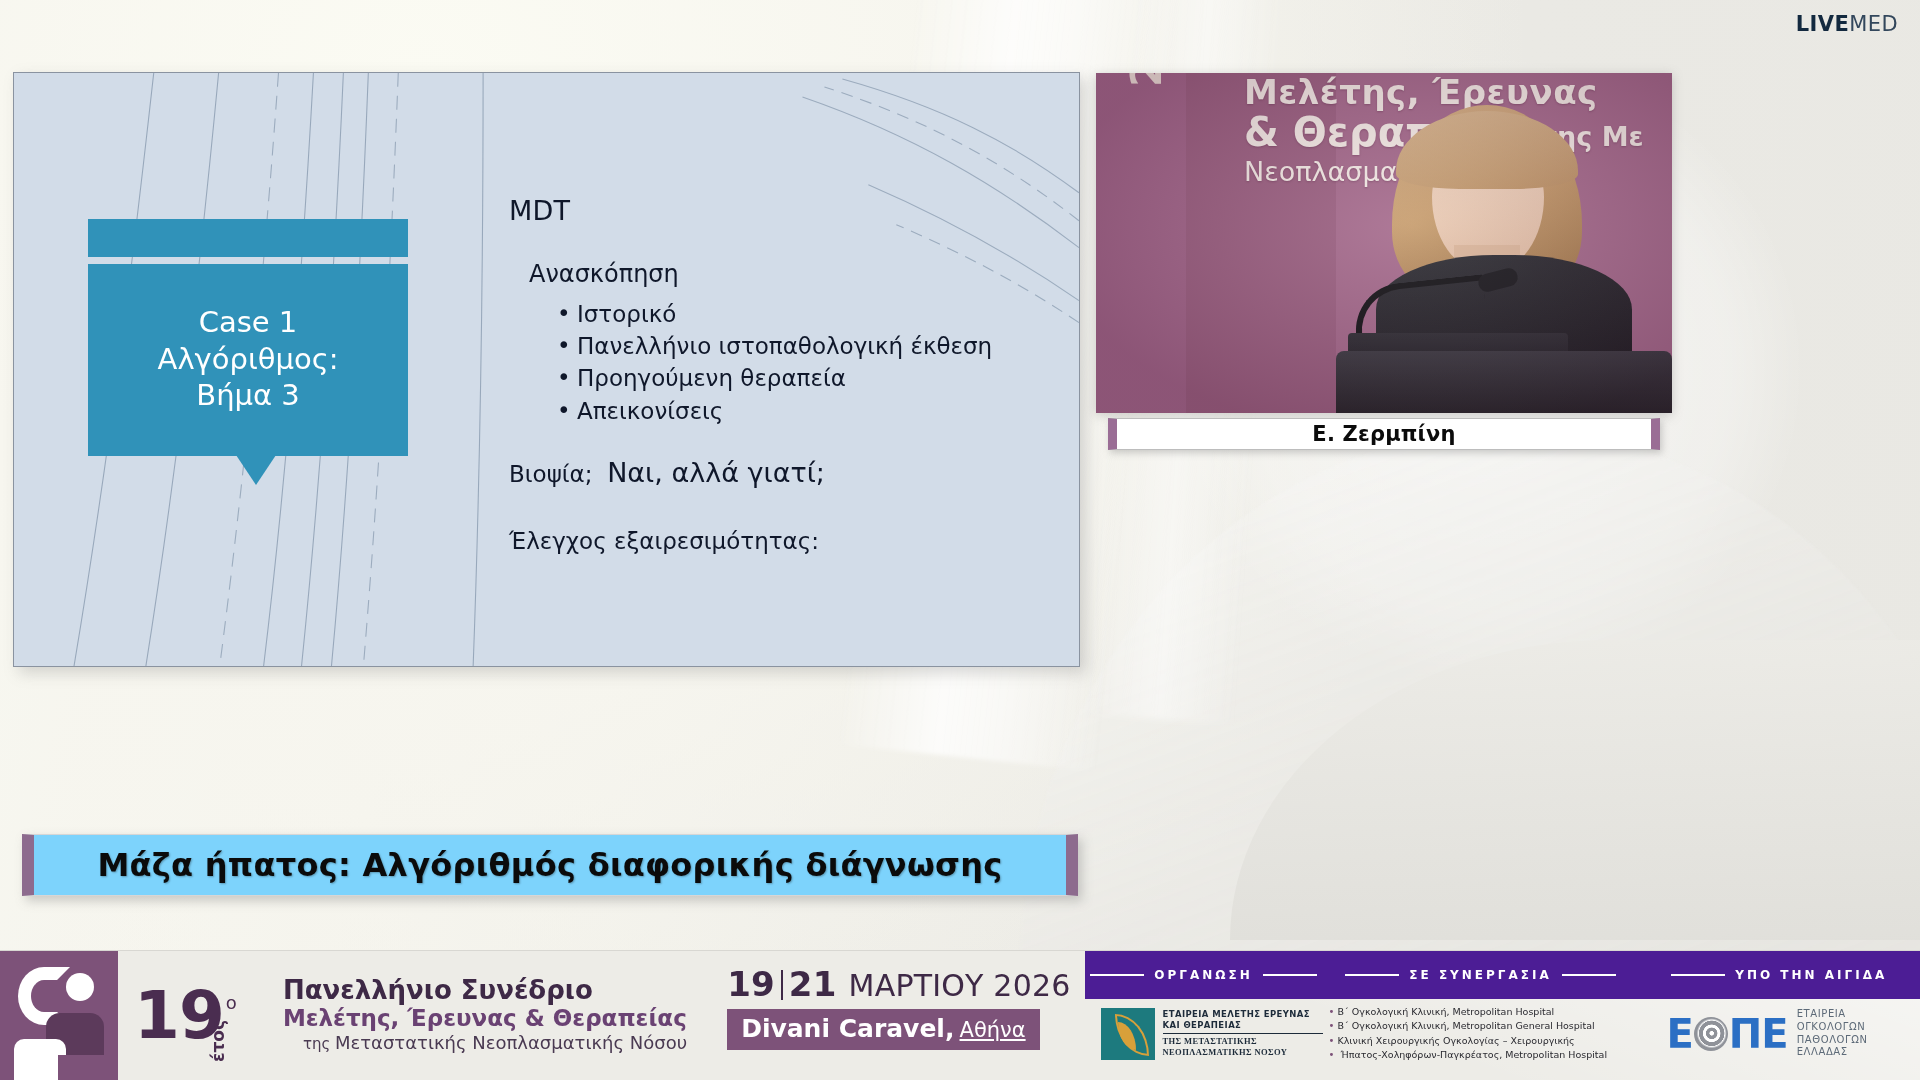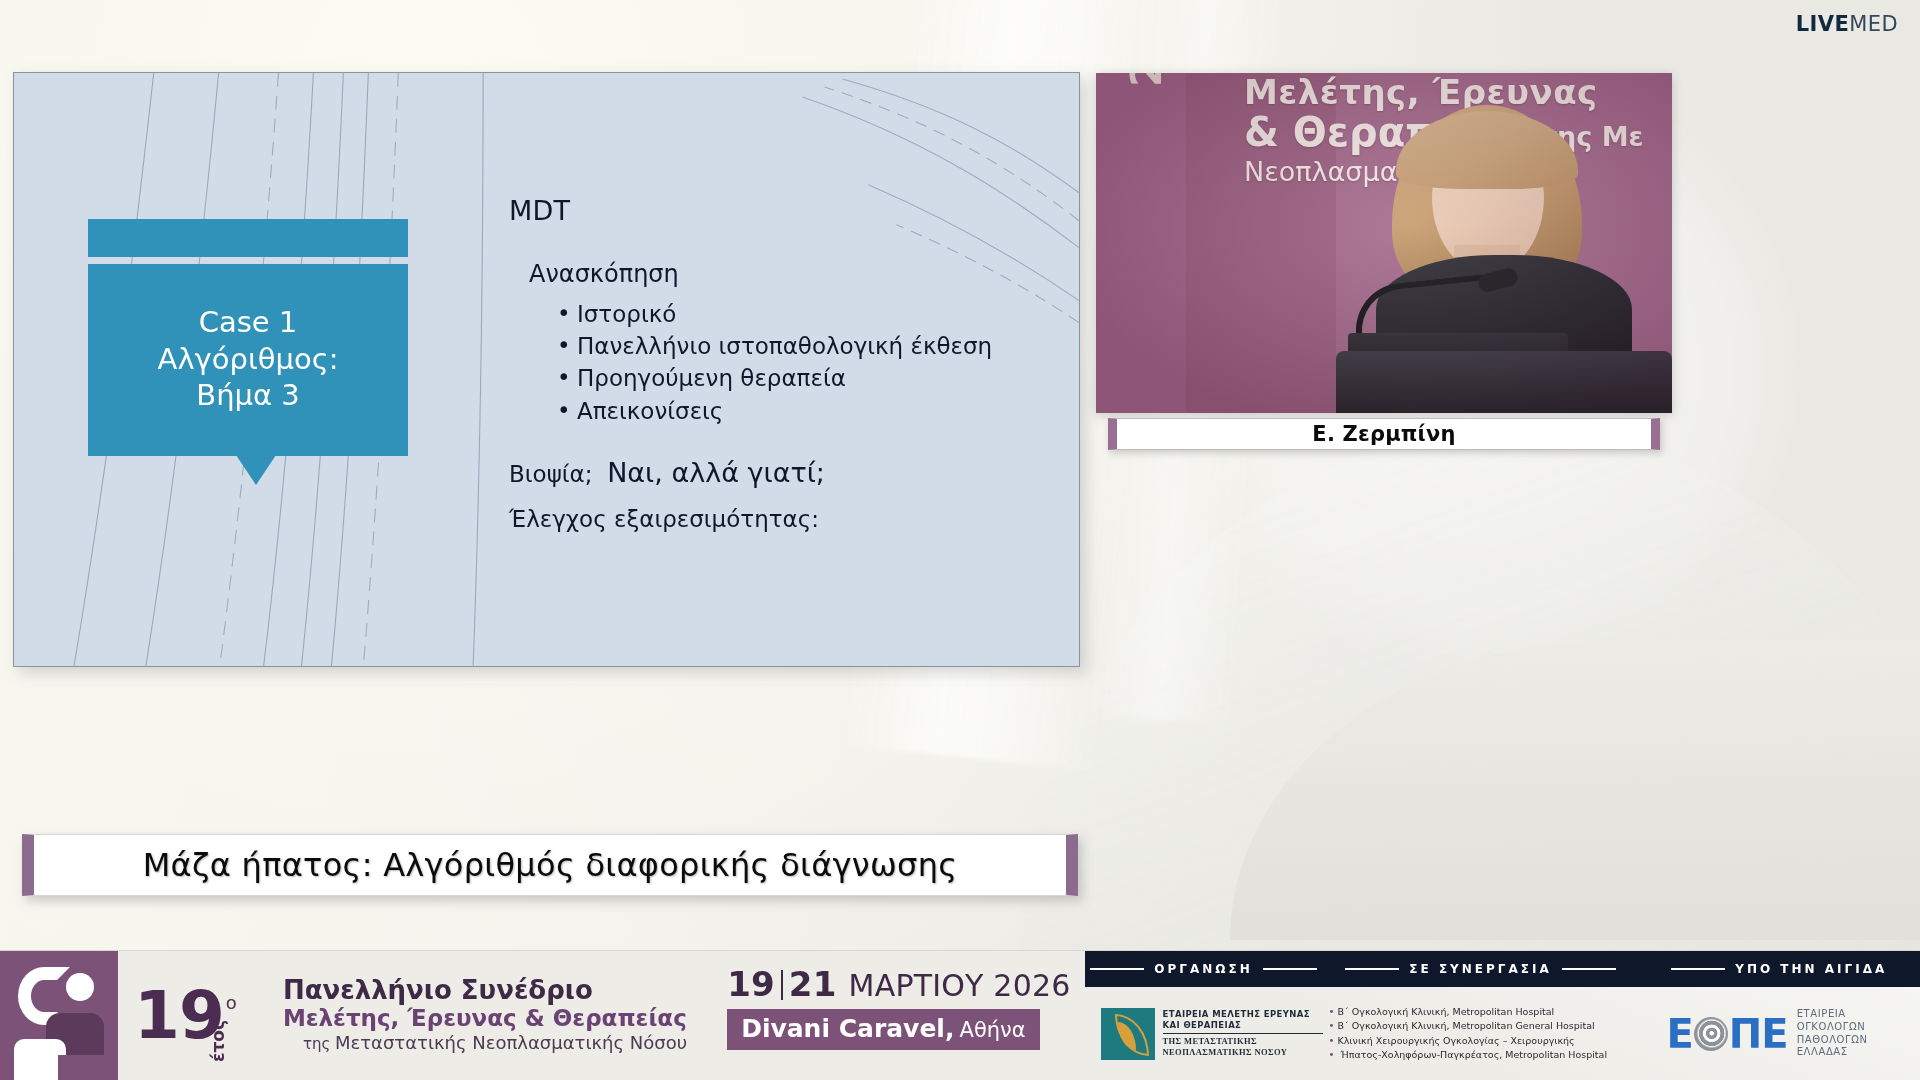--- a/index.html
+++ b/index.html
@@ -102,34 +102,35 @@
   .sb-title { font-size: 27px; margin-bottom: 34px; letter-spacing: .2px; }
   .sb-head  { font-size: 24px; margin-bottom: 10px; margin-left: 20px; }
   .sb-list  { list-style: none; margin: 0 0 30px 0; padding: 0; }
   .sb-list li {
     font-size: 23px; line-height: 1.40;
     padding-left: 68px; position: relative;
   }
   .sb-list li::before {
     content: "•"; position: absolute; left: 48px; top: -1px; font-size: 23px;
   }
-  .sb-line-split { font-size: 23px; margin-bottom: 18px; }
+  .sb-line-split { font-size: 23px; margin-bottom: 40px; }
   .sb-line-split .big { font-size: 27px; }
   .sb-line { font-size: 23px; }
 
   
   #caption {
     position: absolute; left: 22px; top: 834px;
     width: 1056px; height: 62px;
-    background: #ffffff;
+    background: #7dd3fc;
     border: 1px solid #d6d6d6;
     border-left: 12px solid #8d6b8e;
     border-right: 12px solid #8d6b8e;
     display: flex; align-items: center; justify-content: center;
     box-shadow: 4px 5px 10px rgba(120,120,120,.35);
+    font-weight: bold;
   }
   #caption-text {
     font-size: 32px; color: #0b0b0b; letter-spacing: .3px;
     text-shadow: 1px 1px 2px rgba(0,0,0,.28);
     white-space: nowrap;
   }
 
   
   #video {
     position: absolute; left: 1096px; top: 73px;
@@ -296,29 +297,29 @@
   #date-line .sep {
     display: inline-block; width: 2px; height: 30px; background: #3e2946;
     margin: 0 6px -4px; 
   }
   #date-line .mon { font-weight: 500; font-size: 30px; }
   #venue {
     margin-top: 6px; background: #7d5279; color: #ffffff;
     padding: 5px 14px 7px; display: inline-block; white-space: nowrap;
   }
   #venue .v-b { font-size: 25px; font-weight: 700; }
-  #venue .v-n { font-size: 21px; font-weight: 400; }
+  #venue .v-n { font-size: 21px; font-weight: 400; text-decoration: underline; }
 
   
   #partners {
     flex: 1 1 auto; position: relative; display: flex;
   }
   #partners-top {
-    position: absolute; left: 0; right: 0; top: 0; height: 36px;
-    background: #0f172a; display: flex; align-items: center;
+    position: absolute; left: 0; right: 0; top: 0; height: 48px;
+    background: #4c1d95; display: flex; align-items: center;
   }
   .ptop-seg {
     display: flex; align-items: center; justify-content: center;
     gap: 10px; color: #ffffff; font-size: 12px; font-weight: 700;
     letter-spacing: 3px; white-space: nowrap;
   }
   .ptop-rule { height: 2px; background: #ffffff; width: 54px; }
   #ptop-1 { flex: 0 0 238px; }
   #ptop-2 { flex: 0 0 316px; }
   #ptop-3 { flex: 1 1 auto; }

